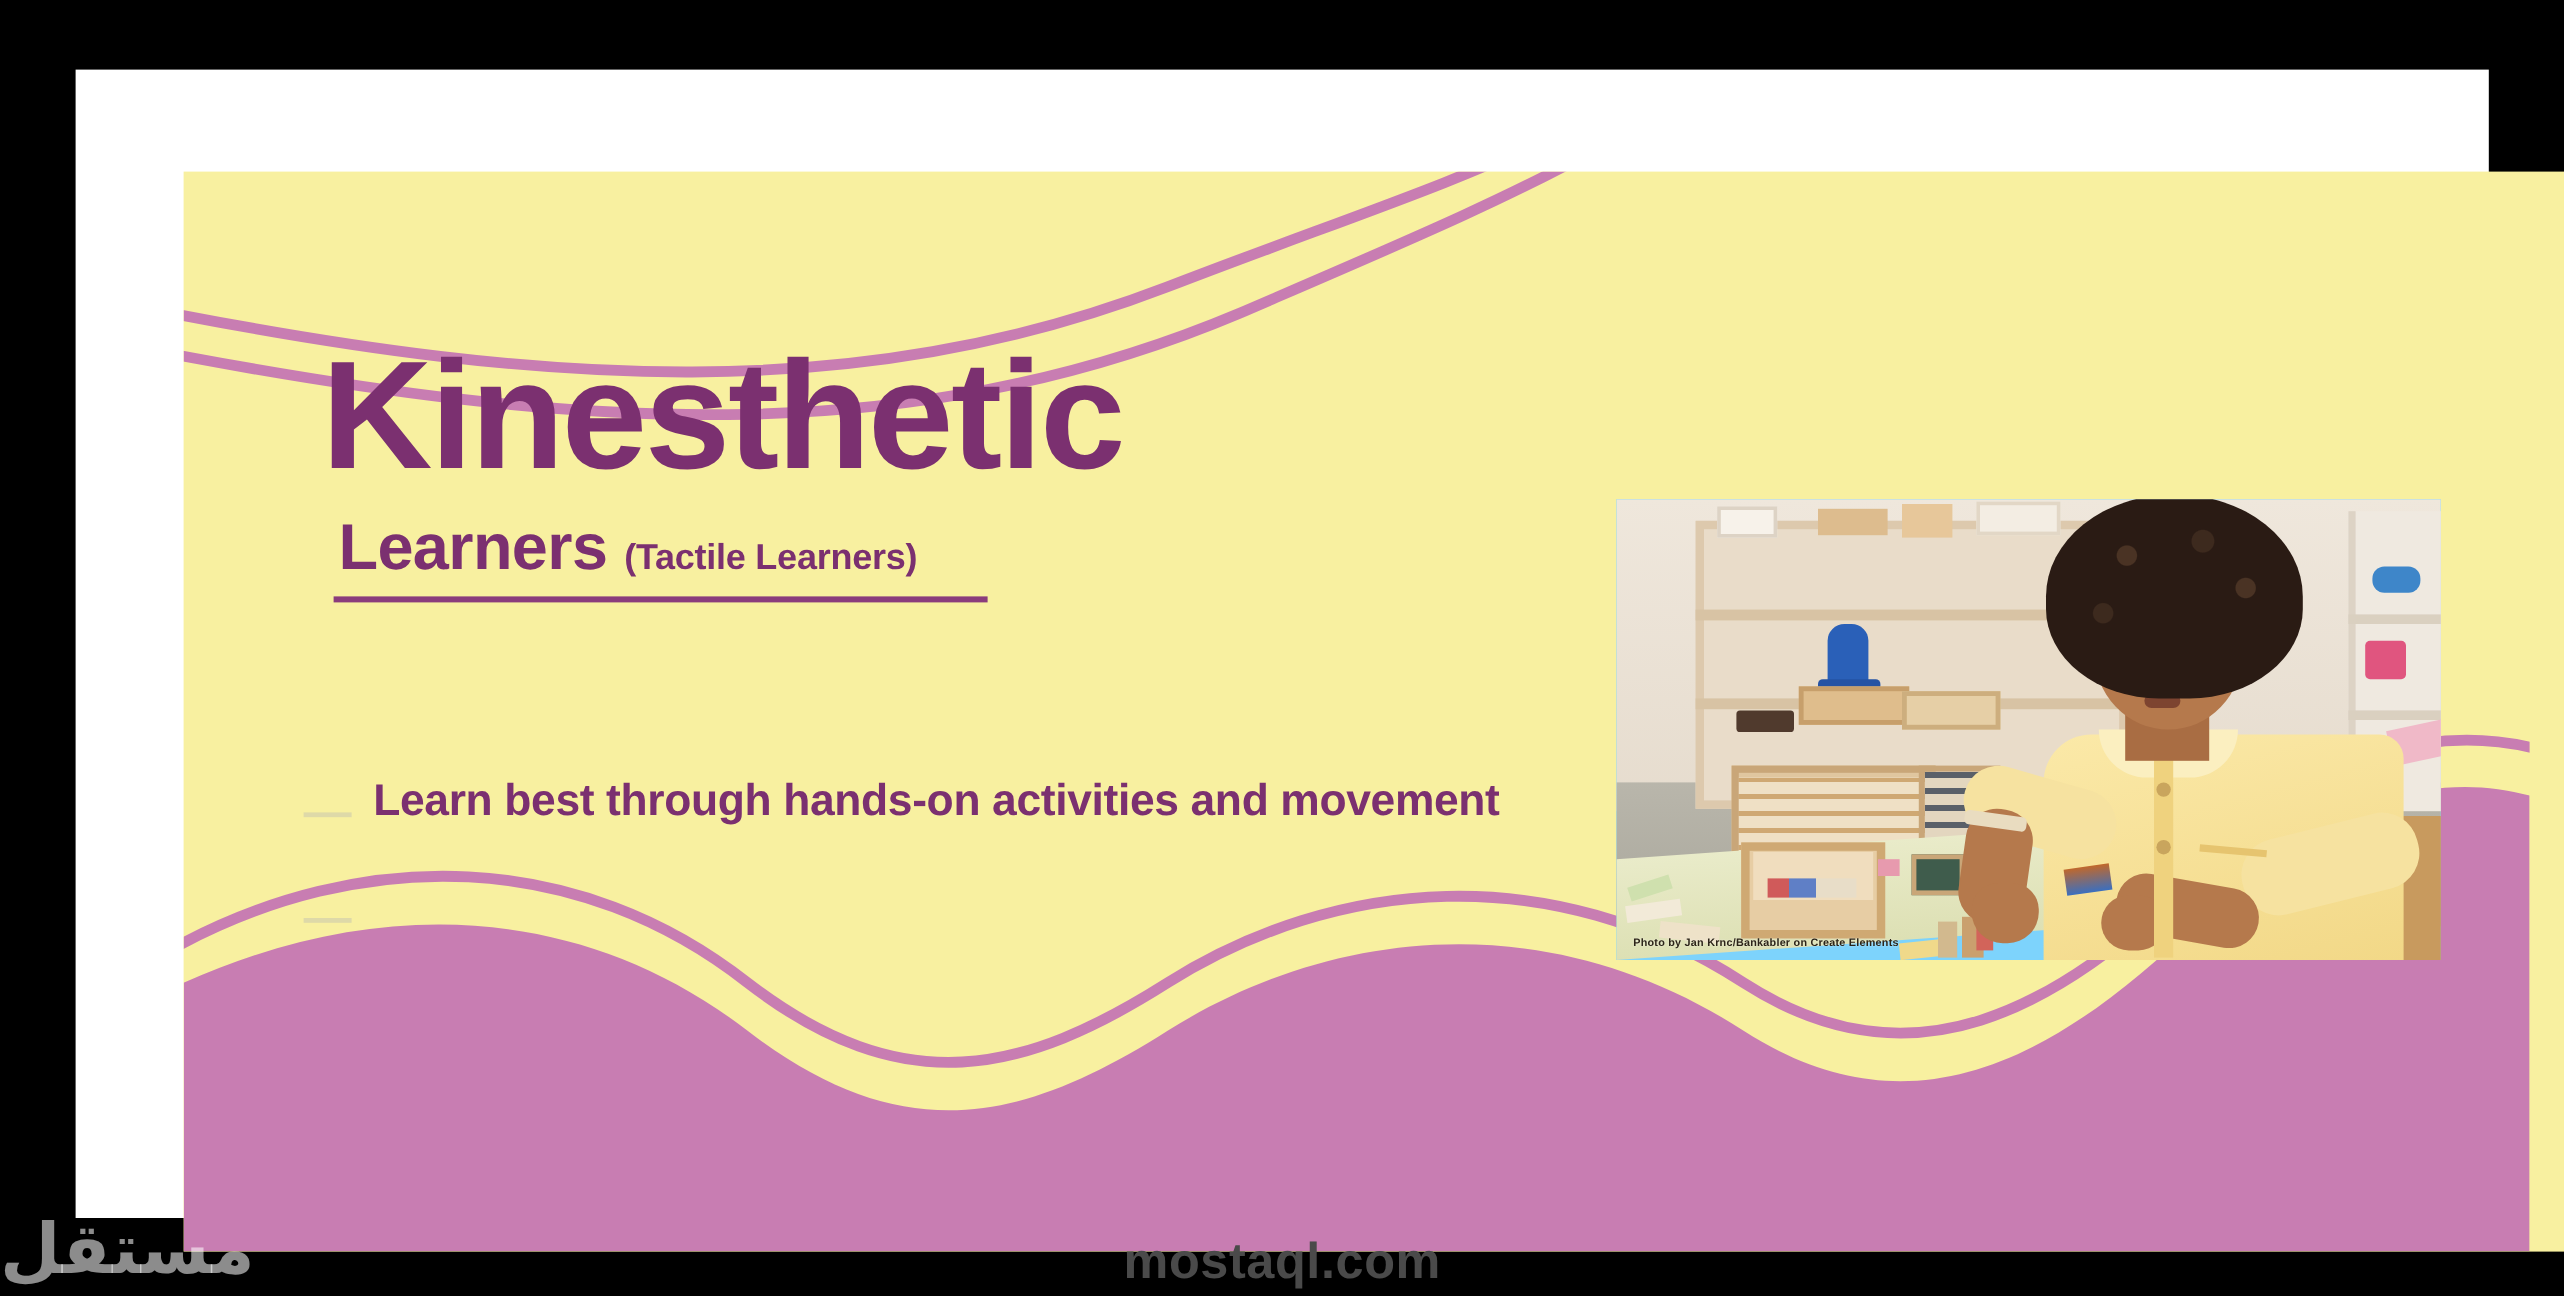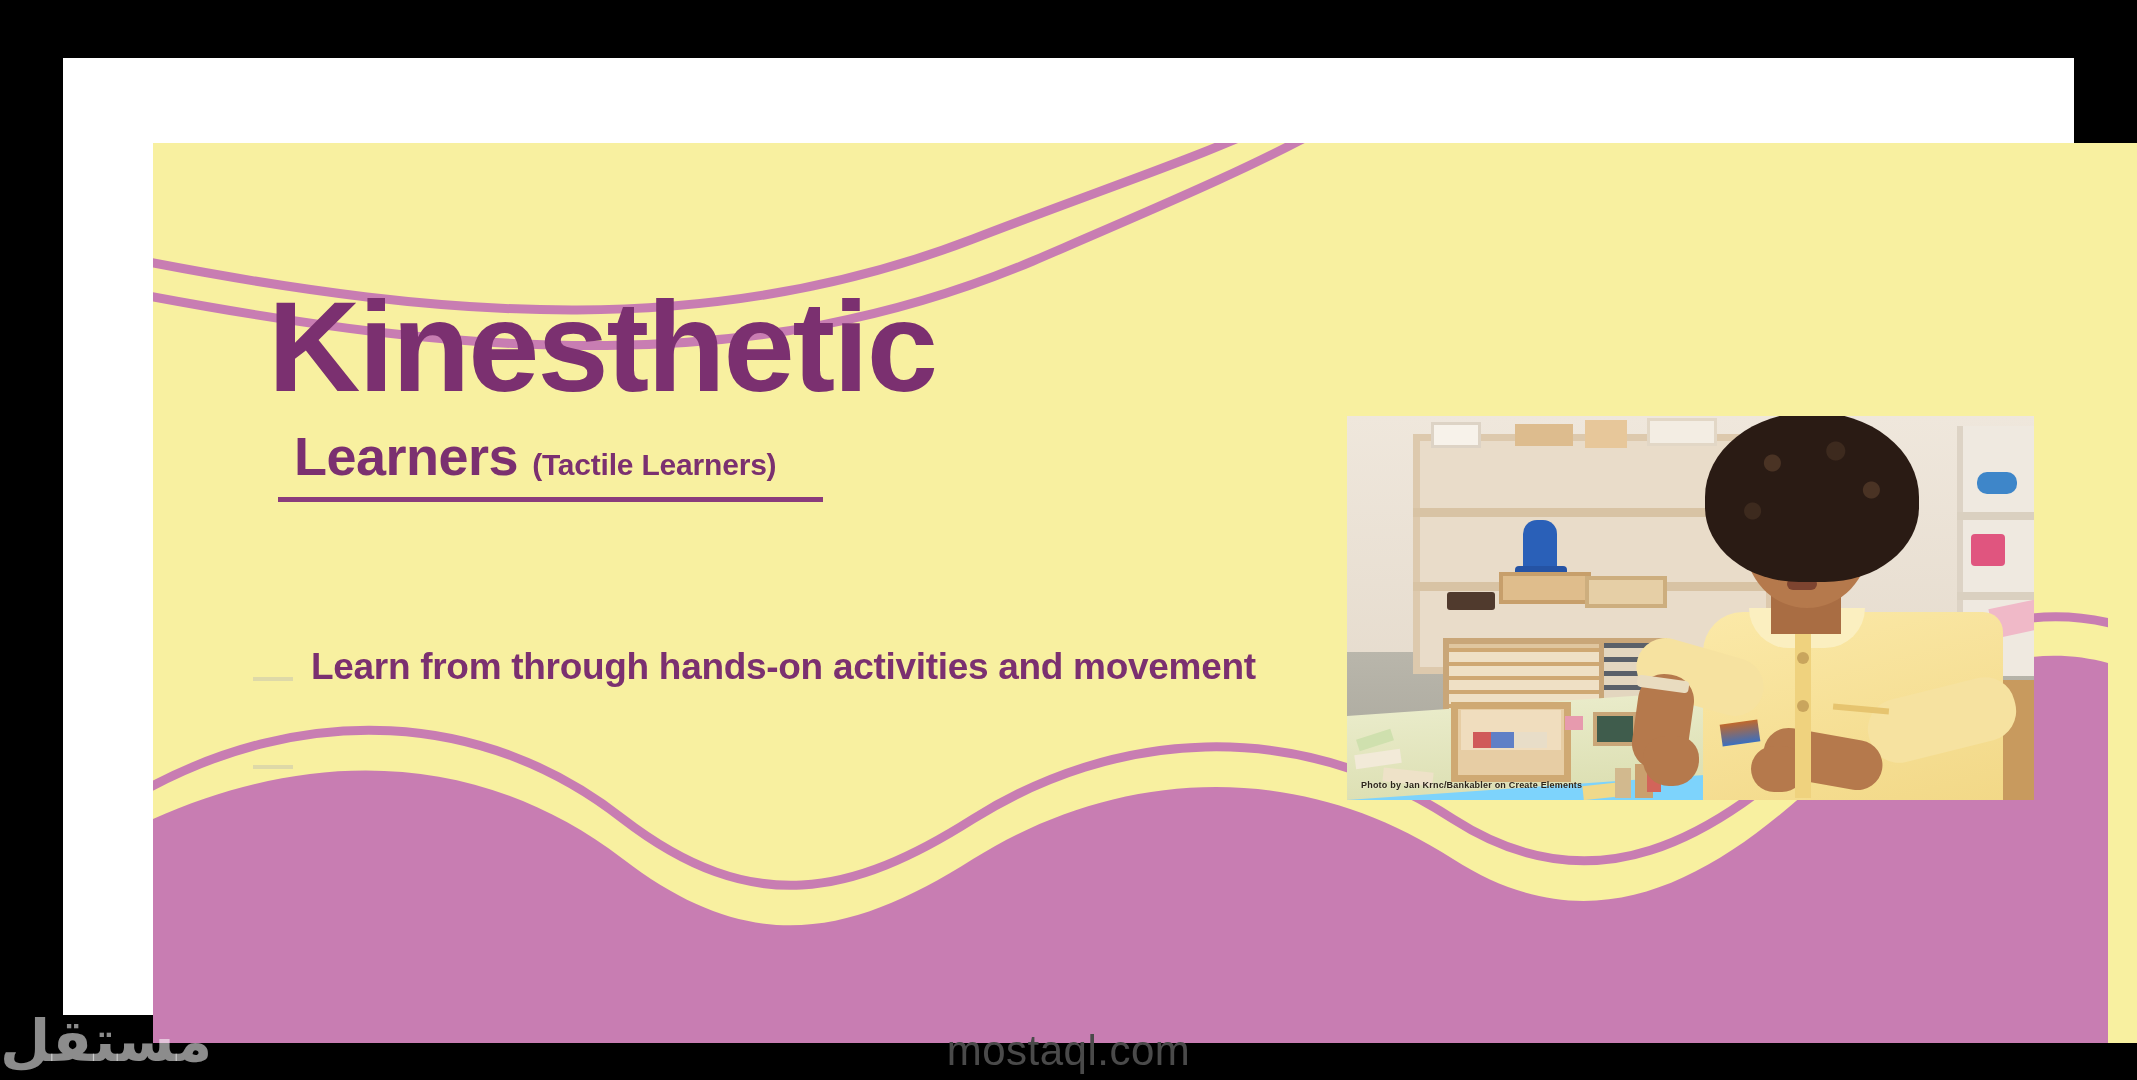--- a/index.html
+++ b/index.html
@@ -56,21 +56,21 @@
     font-weight: 700;
     color: #7b3070;
     letter-spacing: -2px;
     line-height: 1.0;
     margin: 0;
     white-space: nowrap;
   }
 
   #subtitle-row {
     margin-top: 14px;
-    margin-left: 26px;
+    margin-left: 14px;
     display: flex;
     align-items: baseline;
     gap: 14px;
     white-space: nowrap;
   }
 
   #subtitle-main {
     font-size: 54px;
     font-weight: 700;
     color: #7b3070;
@@ -361,21 +361,21 @@
     position: absolute;
     left: 0; right: 0;
     bottom: 0;
     height: 58px;
     display: flex;
     align-items: center;
     justify-content: center;
   }
   #watermark-domain {
     font-size: 42px;
-    font-weight: 400;
+    font-weight: 700;
     color: #4a4a4a;
     letter-spacing: 0.5px;
   }
 </style>
 </head>
 <body>
 
 <div id="stage">
 
   <div id="white-frame">
@@ -401,21 +401,21 @@
         <div id="subtitle-row">
           <span id="subtitle-main">Learners</span>
           <span id="subtitle-paren">(Tactile Learners)</span>
         </div>
         <div id="title-underline"></div>
       </div>
 
       <div id="bullet-list">
         <div class="bullet-row">
           <span class="bullet-marker"></span>
-          <span class="bullet-text">Learn from through hands-on activities and movement</span>
+          <span class="bullet-text">Learn best through hands-on activities and movement</span>
         </div>
         <div class="bullet-row">
           <span class="bullet-marker"></span>
         </div>
       </div>
 
       <div id="photo-card">
         <div class="ph" id="ph-wall"></div>
         <div class="ph" id="ph-floor"></div>
 

